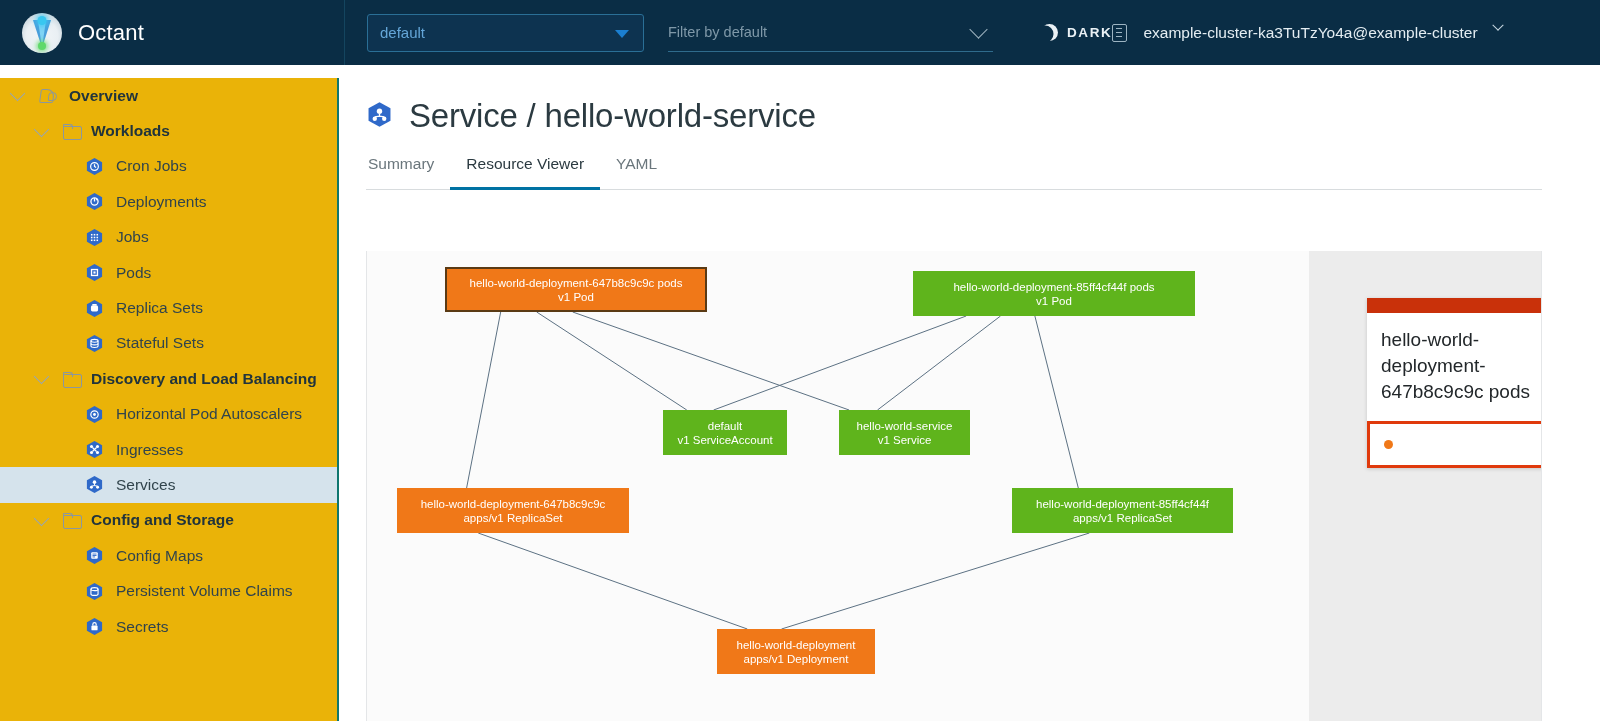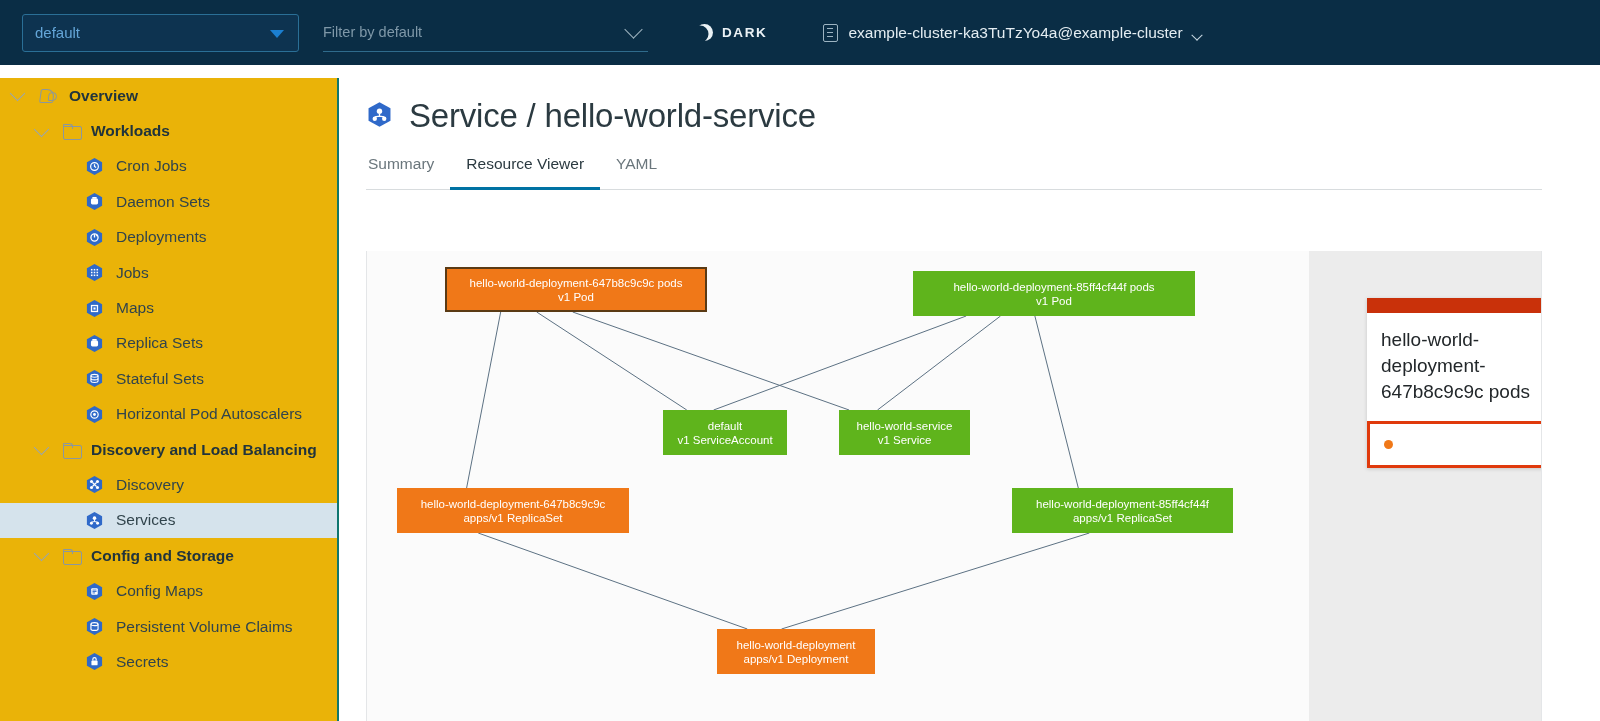--- a/index.html
+++ b/index.html
@@ -100,21 +100,21 @@
   .moon {
     width: 17px; height: 17px; position: relative;
   }
   .moon::before {
     content: ""; position: absolute; inset: 0;
     border-radius: 50%;
     box-shadow: inset -4.5px 1.5px 0 0 #eaf1f5;
   }
 
   .cluster-pick {
-    margin-left: 56px; display: flex; align-items: flex-end; gap: 10px;
+    display: flex; align-items: flex-start; gap: 16px;
     color: #e4edf2; font-size: 15.5px; cursor: pointer;
   }
   .cluster-pick .cico {
     width: 15px; height: 18px; border: 1.6px solid #9db4c2; border-radius: 2px;
     position: relative; flex: none;
   }
   .cluster-pick .cico::after {
     content: ""; position: absolute; left: 3px; top: 3px;
     width: 6px; height: 1.5px; background: #9db4c2;
     box-shadow: 0 4px 0 #9db4c2, 0 8px 0 #9db4c2;
@@ -268,20 +268,29 @@
   .status-dot {
     width: 9px; height: 9px; border-radius: 50%; background: #f07818;
   }
 
   .edges { position: absolute; left: 0; top: 0; width: 928px; height: 470px; }
 </style>
 </head>
 <body>
 
 <div class="header">
+  <div class="brand">
+    <div class="logo-mark">
+      <div class="beam"></div>
+        <div class="beam2"></div>
+      <div class="dot-top"></div>
+        <div class="dot-bot"></div>
+    </div>
+    <div class="brand-name">Octant</div>
+  </div>
 
   <div class="ns-select">
     <span>default</span>
     <span class="caret"></span>
   </div>
 
   <div class="label-filter">
     <span>Filter by default</span>
     <span class="chev"></span>
   </div>
@@ -317,30 +326,20 @@
     </div>
     <div class="nav-row">
       <span class="sp" style="width:85px"></span>
       <span class="k8s-ico"><svg width="19" height="19" viewBox="0 0 32 32">
           <polygon points="16,1.8 28.8,8.9 28.8,23.1 16,30.2 3.2,23.1 3.2,8.9" fill="#2f69c9"></polygon>
           <circle cx="16" cy="16" r="6.5" fill="none" stroke="#fff" stroke-width="2"></circle>
           <path d="M16 12.2V16l2.8 1.8" stroke="#fff" stroke-width="2" fill="none"></path>
         </svg></span>
       <span class="sp" style="width:12px"></span>
       <span>Cron Jobs</span>
-    </div>
-    <div class="nav-row">
-      <span class="sp" style="width:85px"></span>
-      <span class="k8s-ico"><svg width="19" height="19" viewBox="0 0 32 32">
-          <polygon points="16,1.8 28.8,8.9 28.8,23.1 16,30.2 3.2,23.1 3.2,8.9" fill="#2f69c9"></polygon>
-          <rect x="10" y="11" width="12" height="10" rx="2.5" fill="#fff"></rect>
-          <rect x="12" y="8.5" width="8" height="3" rx="1.4" fill="#fff"></rect>
-        </svg></span>
-      <span class="sp" style="width:12px"></span>
-      <span>Daemon Sets</span>
     </div>
     <div class="nav-row">
       <span class="sp" style="width:85px"></span>
       <span class="k8s-ico"><svg width="19" height="19" viewBox="0 0 32 32">
           <polygon points="16,1.8 28.8,8.9 28.8,23.1 16,30.2 3.2,23.1 3.2,8.9" fill="#2f69c9"></polygon>
           <circle cx="16" cy="16" r="6" fill="none" stroke="#fff" stroke-width="2.2"></circle>
           <path d="M16 10.4v5.6" stroke="#fff" stroke-width="2.2"></path>
           <path d="M20.6 10.6l1 3.6-3.7-.6z" fill="#fff"></path>
         </svg></span>
       <span class="sp" style="width:12px"></span>
@@ -366,21 +365,21 @@
       <span>Jobs</span>
     </div>
     <div class="nav-row">
       <span class="sp" style="width:85px"></span>
       <span class="k8s-ico"><svg width="19" height="19" viewBox="0 0 32 32">
           <polygon points="16,1.8 28.8,8.9 28.8,23.1 16,30.2 3.2,23.1 3.2,8.9" fill="#2f69c9"></polygon>
           <rect x="11" y="11" width="10" height="10" fill="none" stroke="#fff" stroke-width="2.2"></rect>
           <rect x="14.2" y="14.2" width="3.6" height="3.6" fill="#fff"></rect>
         </svg></span>
       <span class="sp" style="width:12px"></span>
-      <span>Maps</span>
+      <span>Pods</span>
     </div>
     <div class="nav-row">
       <span class="sp" style="width:85px"></span>
       <span class="k8s-ico"><svg width="19" height="19" viewBox="0 0 32 32">
           <polygon points="16,1.8 28.8,8.9 28.8,23.1 16,30.2 3.2,23.1 3.2,8.9" fill="#2f69c9"></polygon>
           <rect x="10" y="11" width="12" height="10" rx="2.5" fill="#fff"></rect>
           <rect x="12" y="8.5" width="8" height="3" rx="1.4" fill="#fff"></rect>
         </svg></span>
       <span class="sp" style="width:12px"></span>
       <span>Replica Sets</span>
@@ -390,53 +389,53 @@
       <span class="k8s-ico"><svg width="19" height="19" viewBox="0 0 32 32">
           <polygon points="16,1.8 28.8,8.9 28.8,23.1 16,30.2 3.2,23.1 3.2,8.9" fill="#2f69c9"></polygon>
           <g fill="none" stroke="#fff" stroke-width="1.8">
             <ellipse cx="16" cy="11.5" rx="6" ry="2.4"></ellipse>
             <path d="M10 11.5v4.4c0 1.3 2.7 2.4 6 2.4s6-1.1 6-2.4v-4.4"></path>
             <path d="M10 16v4.4c0 1.3 2.7 2.4 6 2.4s6-1.1 6-2.4V16"></path>
           </g>
         </svg></span>
       <span class="sp" style="width:12px"></span>
       <span>Stateful Sets</span>
-    </div>
-    <div class="nav-row">
-      <span class="sp" style="width:85px"></span>
-      <span class="k8s-ico"><svg width="19" height="19" viewBox="0 0 32 32">
-          <polygon points="16,1.8 28.8,8.9 28.8,23.1 16,30.2 3.2,23.1 3.2,8.9" fill="#2f69c9"></polygon>
-          <circle cx="16" cy="16" r="6.2" fill="none" stroke="#fff" stroke-width="2"></circle>
-          <circle cx="16" cy="16" r="2.4" fill="#fff"></circle>
-        </svg></span>
-      <span class="sp" style="width:12px"></span>
-      <span>Horizontal Pod Autoscalers</span>
     </div>
     <div class="nav-row group">
       <span class="sp" style="width:36px"></span>
       <span class="chev-d"></span>
       <span class="sp" style="width:16px"></span>
       <span class="folder-ico"></span>
       <span class="sp" style="width:11px"></span>
       <span>Discovery and Load Balancing</span>
     </div>
     <div class="nav-row">
       <span class="sp" style="width:85px"></span>
       <span class="k8s-ico"><svg width="19" height="19" viewBox="0 0 32 32">
           <polygon points="16,1.8 28.8,8.9 28.8,23.1 16,30.2 3.2,23.1 3.2,8.9" fill="#2f69c9"></polygon>
+          <circle cx="16" cy="16" r="6.2" fill="none" stroke="#fff" stroke-width="2"></circle>
+          <circle cx="16" cy="16" r="2.4" fill="#fff"></circle>
+        </svg></span>
+      <span class="sp" style="width:12px"></span>
+      <span>Horizontal Pod Autoscalers</span>
+    </div>
+    <div class="nav-row">
+      <span class="sp" style="width:85px"></span>
+      <span class="k8s-ico"><svg width="19" height="19" viewBox="0 0 32 32">
+          <polygon points="16,1.8 28.8,8.9 28.8,23.1 16,30.2 3.2,23.1 3.2,8.9" fill="#2f69c9"></polygon>
           <g fill="#fff">
             <circle cx="11" cy="11" r="2.6"></circle>
             <circle cx="21" cy="11" r="2.6"></circle>
             <circle cx="11" cy="21" r="2.6"></circle>
             <circle cx="21" cy="21" r="2.6"></circle>
           </g>
           <path d="M12.6 12.6l6.8 6.8M19.4 12.6l-6.8 6.8" stroke="#fff" stroke-width="2"></path>
         </svg></span>
       <span class="sp" style="width:12px"></span>
-      <span>Discovery</span>
+      <span>Ingresses</span>
     </div>
     <div class="nav-row selected" style="width: 339px;">
       <span class="sp" style="width:85px"></span>
       <span class="k8s-ico"><svg width="19" height="19" viewBox="0 0 32 32">
           <polygon points="16,1.8 28.8,8.9 28.8,23.1 16,30.2 3.2,23.1 3.2,8.9" fill="#2f69c9"></polygon>
           <circle cx="16" cy="12" r="3" fill="#fff"></circle>
           <circle cx="10.8" cy="20.6" r="2.5" fill="#fff"></circle>
           <circle cx="21.2" cy="20.6" r="2.5" fill="#fff"></circle>
           <path d="M16 14.2v3.6M16 17.8l-5.2.9M16 17.8l5.2.9" stroke="#fff" stroke-width="1.6" fill="none"></path>
         </svg></span>

